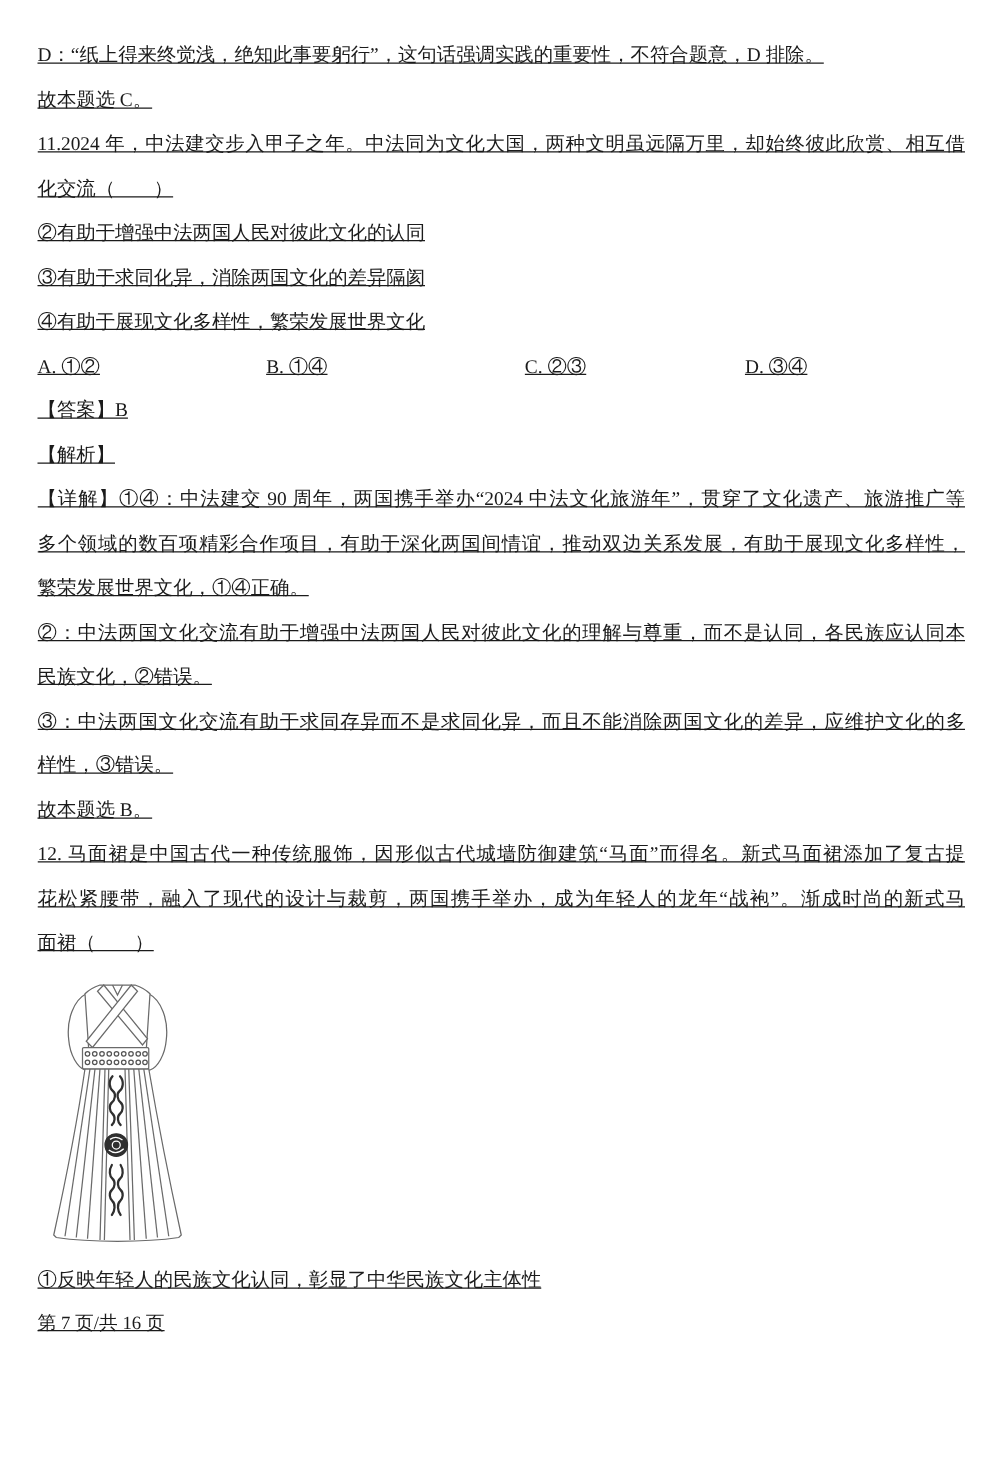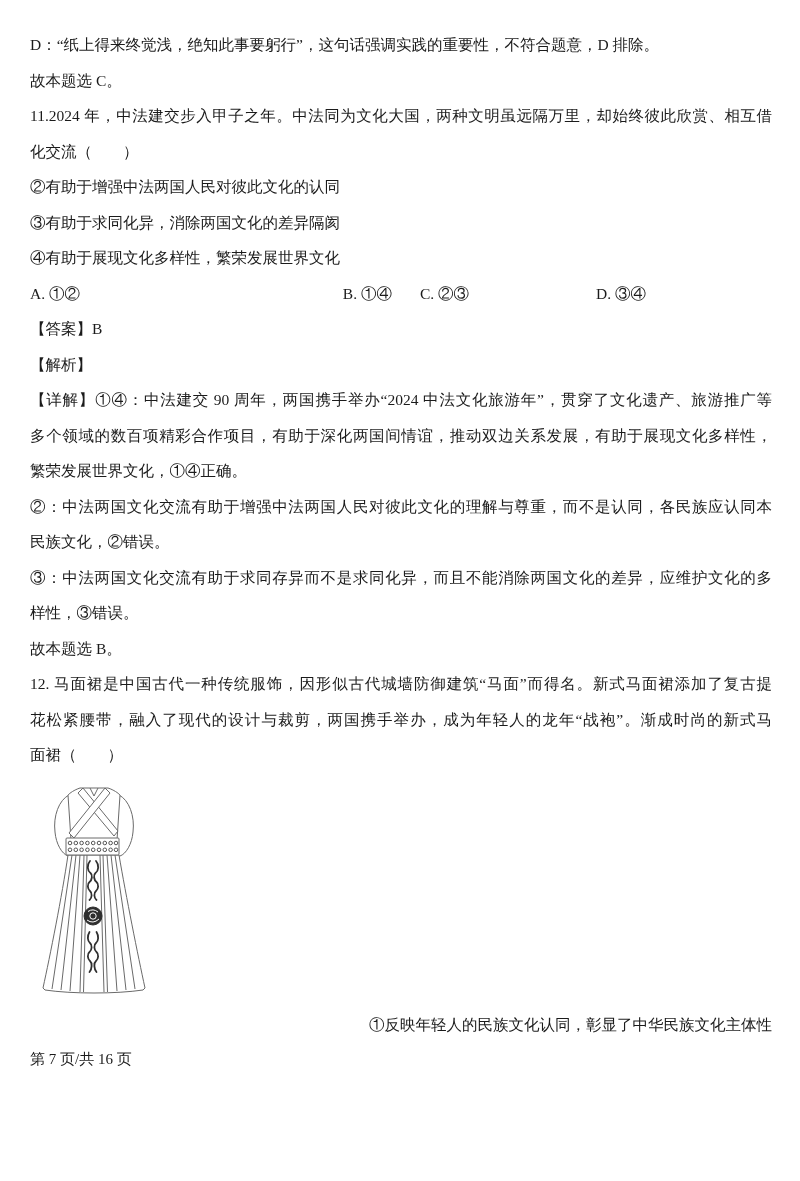--- a/index.html
+++ b/index.html
@@ -5,47 +5,47 @@
   html, body { margin: 0; padding: 0; background: #ffffff; }
   .page {
     position: relative;
     width: 800px;
     height: 1181px;
     background: #ffffff;
     color: #1b1b1b;
     font-family: "Liberation Serif", "DejaVu Serif", serif;
     overflow: hidden;
   }
-  .content { padding: 27px 28px 0 30px; }
+  .content { padding: 27px 28px 0 30px; text-decoration: underline; }
   .line {
     height: 35.5px;
     line-height: 35.5px;
     font-size: 15.5px;
     white-space: nowrap;
   }
   .line.fill {
     white-space: normal;
     width: 742px;
     overflow: hidden;
     text-align: justify;
     text-align-last: justify;
     word-break: break-all;
   }
   .options-row { display: flex; }
   .options-row .opt { display: inline-block; }
   .opt-a { width: 187px; }
-  .opt-b { width: 183px; text-align: right; }
+  .opt-b { width: 183px; }
   .opt-c { width: 180px; margin-left: 28px; }
   .opt-d { width: 180px; }
   .figure-wrap {
     margin: 13px 0 0 8px;
     width: 112px;
     height: 208px;
   }
-  .post-figure { margin-top: 13px; text-align: right; }
+  .post-figure { margin-top: 13px; }
   .footer-line {
     height: 35.5px;
     line-height: 35.5px;
     font-size: 15px;
     text-align: left;
   }
 </style>
 </head>
 <body>
 

